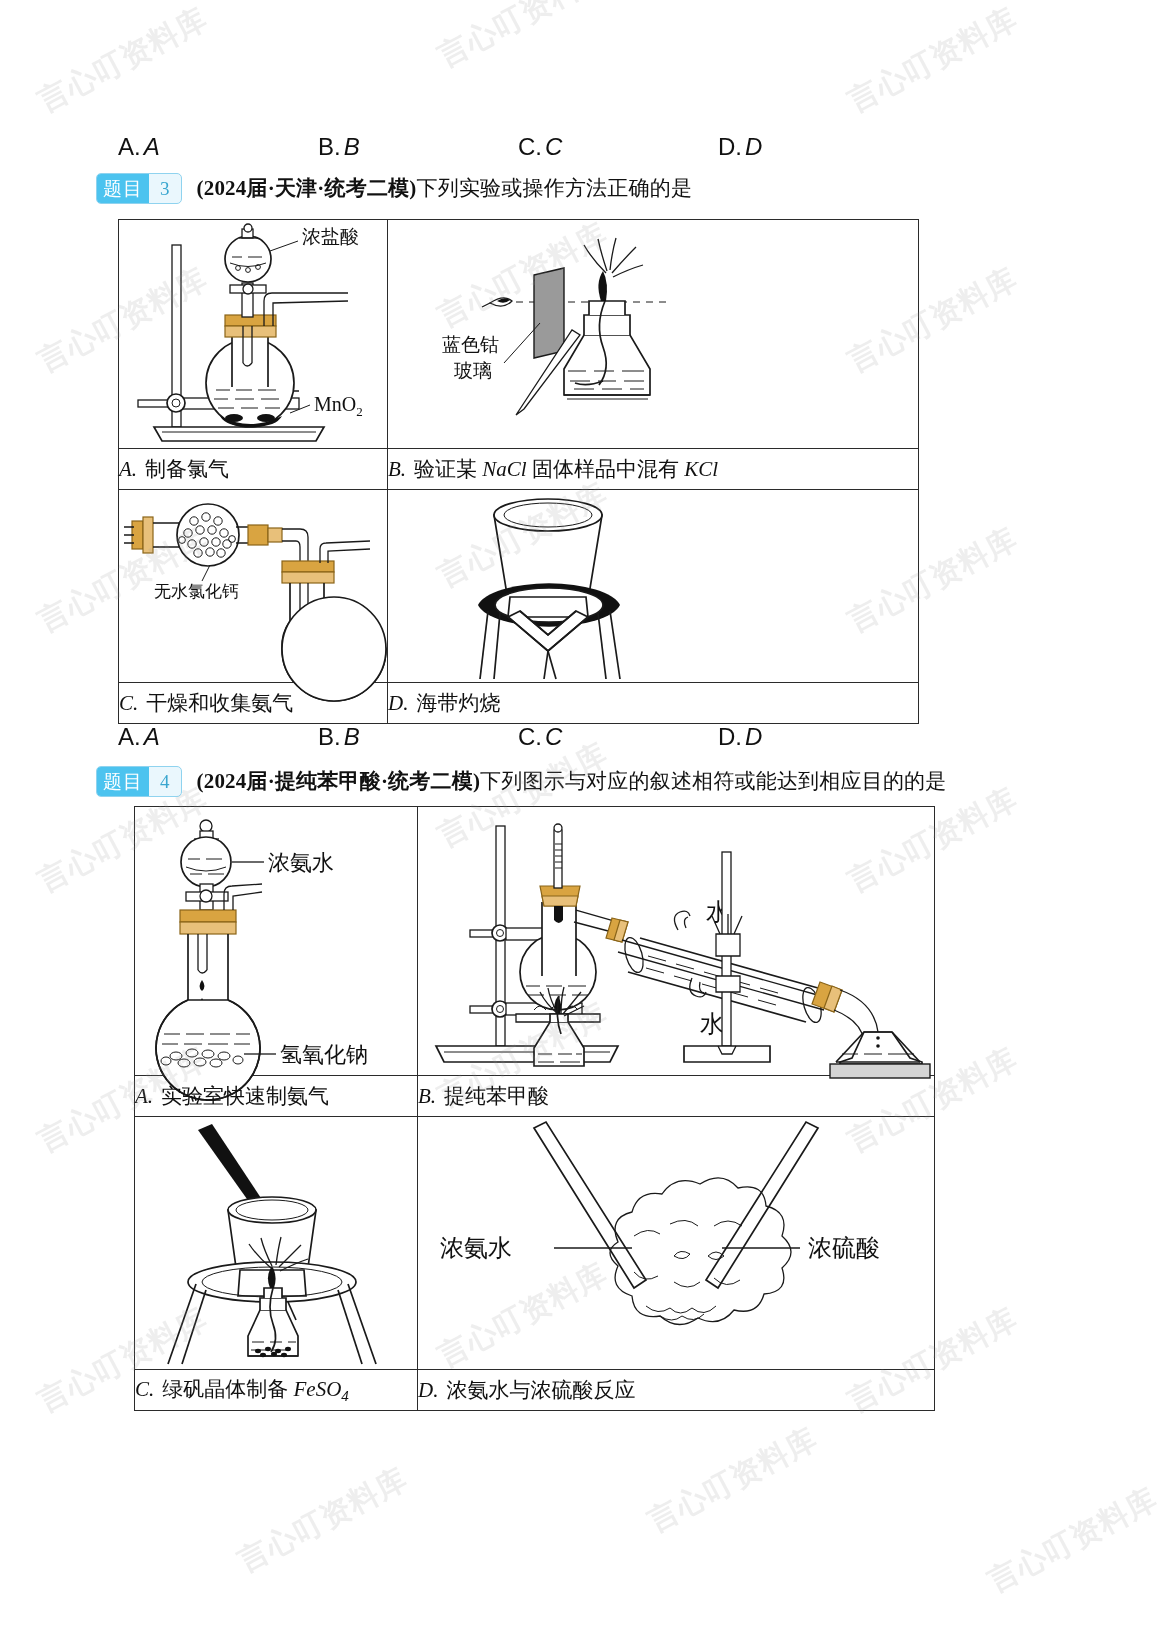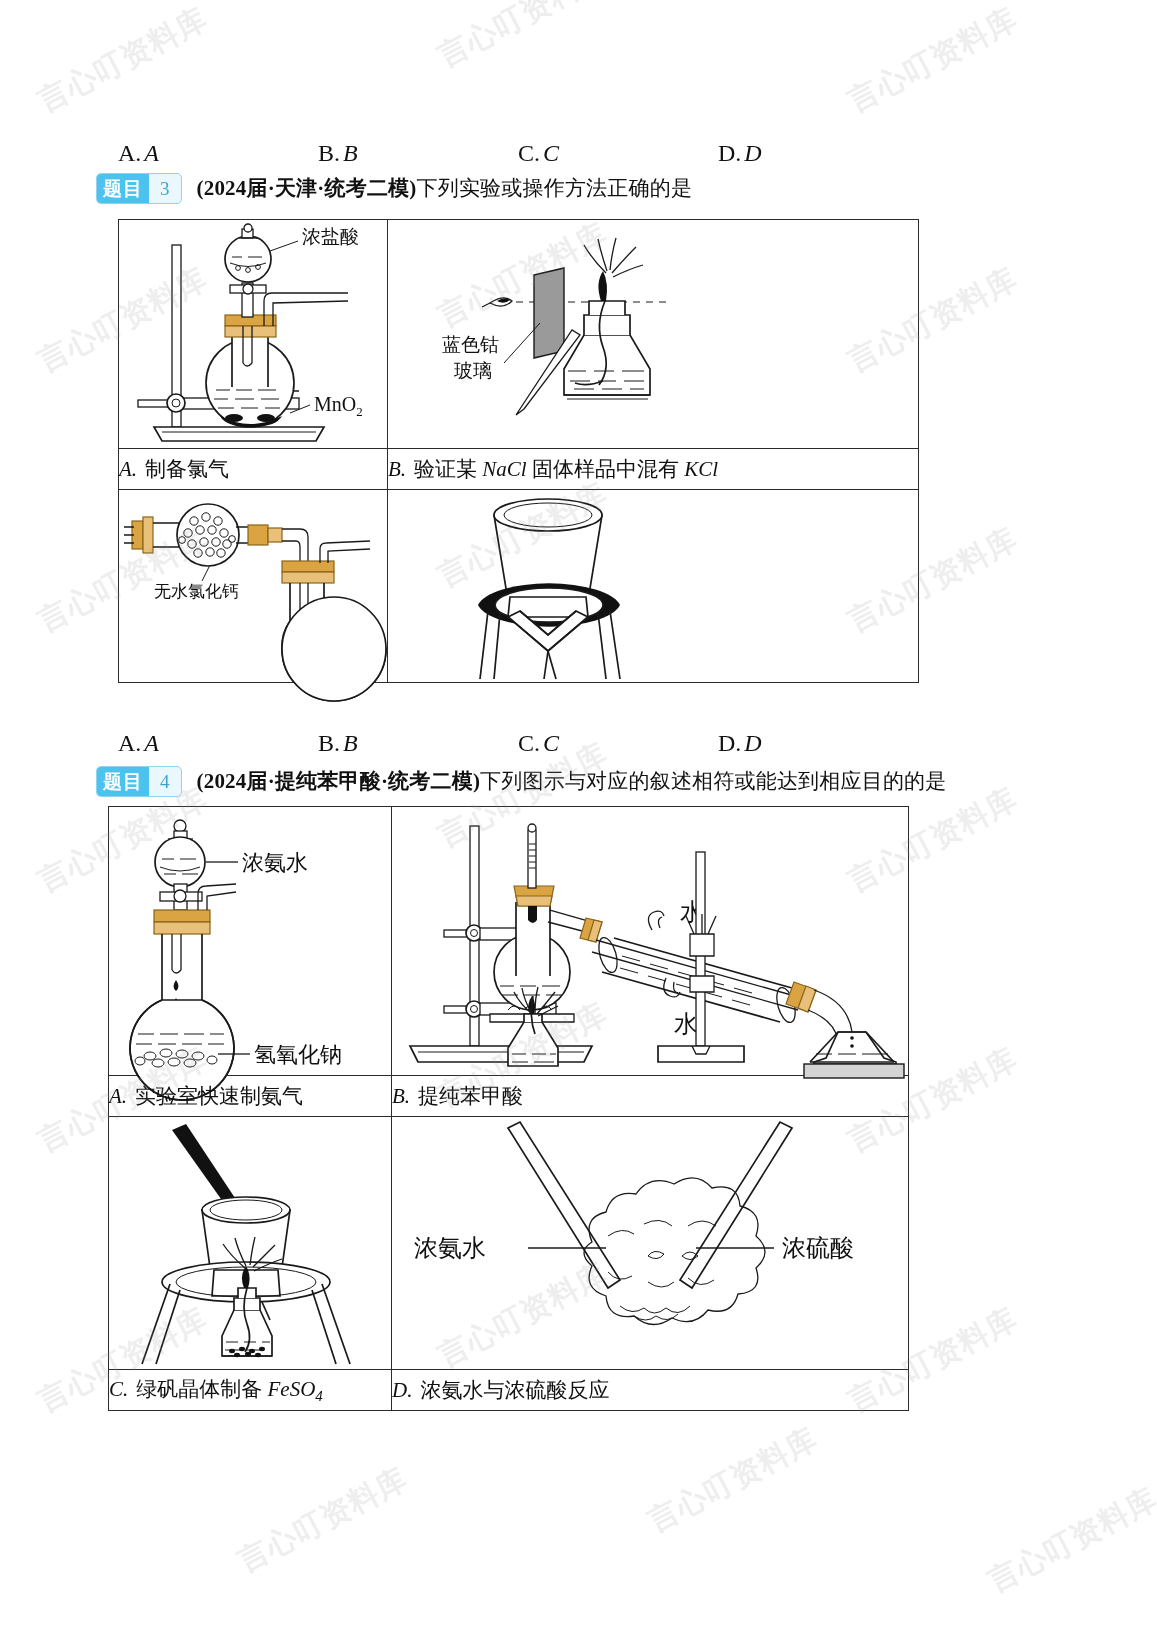--- a/index.html
+++ b/index.html
@@ -24,34 +24,33 @@
     letter-spacing:1px;
   }
 
   
   .content{position:absolute;inset:0;z-index:2;}
 
   .opts{
     position:absolute;left:118px;width:800px;
     display:flex;
     font-size:24px;
-    font-family:Liberation Serif, serif;
-    margin-top:7px;
+    font-family:Liberation Sans, sans-serif;
   }
   .opts .op{width:25%;}
   .opts .op i{font-style:italic;padding-left:3px;}
 
   .qhead{position:absolute;left:96px;display:flex;align-items:center;height:32px;}
   .qtag{
     display:flex;align-items:center;height:29px;
     border:1px solid #8fd3ef;border-radius:5px;overflow:hidden;
     background:#eaf7fd;
   }
   .qtag .t1{
-    background:#4cc3ef;color:#fff;font-weight:700;font-size:19px;
+    background:#4cc3ef;color:#fff;font-weight:400;font-size:19px;
     font-family:"DejaVu Sans","Liberation Sans",sans-serif;
     padding:12px 6px;line-height:29px;letter-spacing:1px;
   }
   .qtag .t2{
     color:#3aa6cf;font-size:19px;padding:0 11px;line-height:29px;
     font-family:"Liberation Serif",serif;
   }
   .qtext{font-size:21px;margin-left:15px;white-space:nowrap;letter-spacing:0.2px;}
   .qtext .src{font-weight:600;}
 
@@ -318,39 +317,43 @@
 
             <path class="ln" d="M90 118 L82 186"></path>
             <path class="ln" d="M102 120 L96 186"></path>
             <path class="ln" d="M212 118 L222 186"></path>
             <path class="ln" d="M200 120 L208 186"></path>
             <path class="ln" d="M150 158 L146 186"></path>
             <path class="ln" d="M150 158 L158 186"></path>
           </svg>
         </td>
       </tr>
+      <tr>
+        <td class="cap"><span class="lab">C.</span><span>干燥和收集氨气</span></td>
+        <td class="cap"><span class="lab">D.</span><span>海带灼烧</span></td>
+      </tr>
     </tbody>
       </table>
 
     <div class="opts" style="top:723px;">
       <div class="op"><span>A.</span><i>A</i></div>
       <div class="op"><span>B.</span><i>B</i></div>
       <div class="op"><span>C.</span><i>C</i></div>
       <div class="op"><span>D.</span><i>D</i></div>
     </div>
 
     <div class="qhead" style="top:765px;">
       <span class="qtag">
         <span class="t1">题目</span>
         <span class="t2">4</span>
       </span>
       <span class="qtext"><span class="src">(2024届·提纯苯甲酸·统考二模)</span><span>下列图示与对应的叙述相符或能达到相应目的的是</span></span>
     </div>
 
-    <table class="exp" style="left:108px;top:806px;width:800px;">
+    <table class="exp" style="left:134px;top:806px;width:800px;">
       <tbody>
           <tr>
 
         <td class="fig" style="width:282px;height:268px;">
           <svg width="272" height="262" viewBox="0 0 272 262">
 
             <circle class="fillw2" cx="66" cy="16" r="6"></circle>
             <rect class="fillw2" x="60" y="21" width="13" height="8"></rect>
             <path class="ln2" d="M54 29 L79 29"></path>
 

